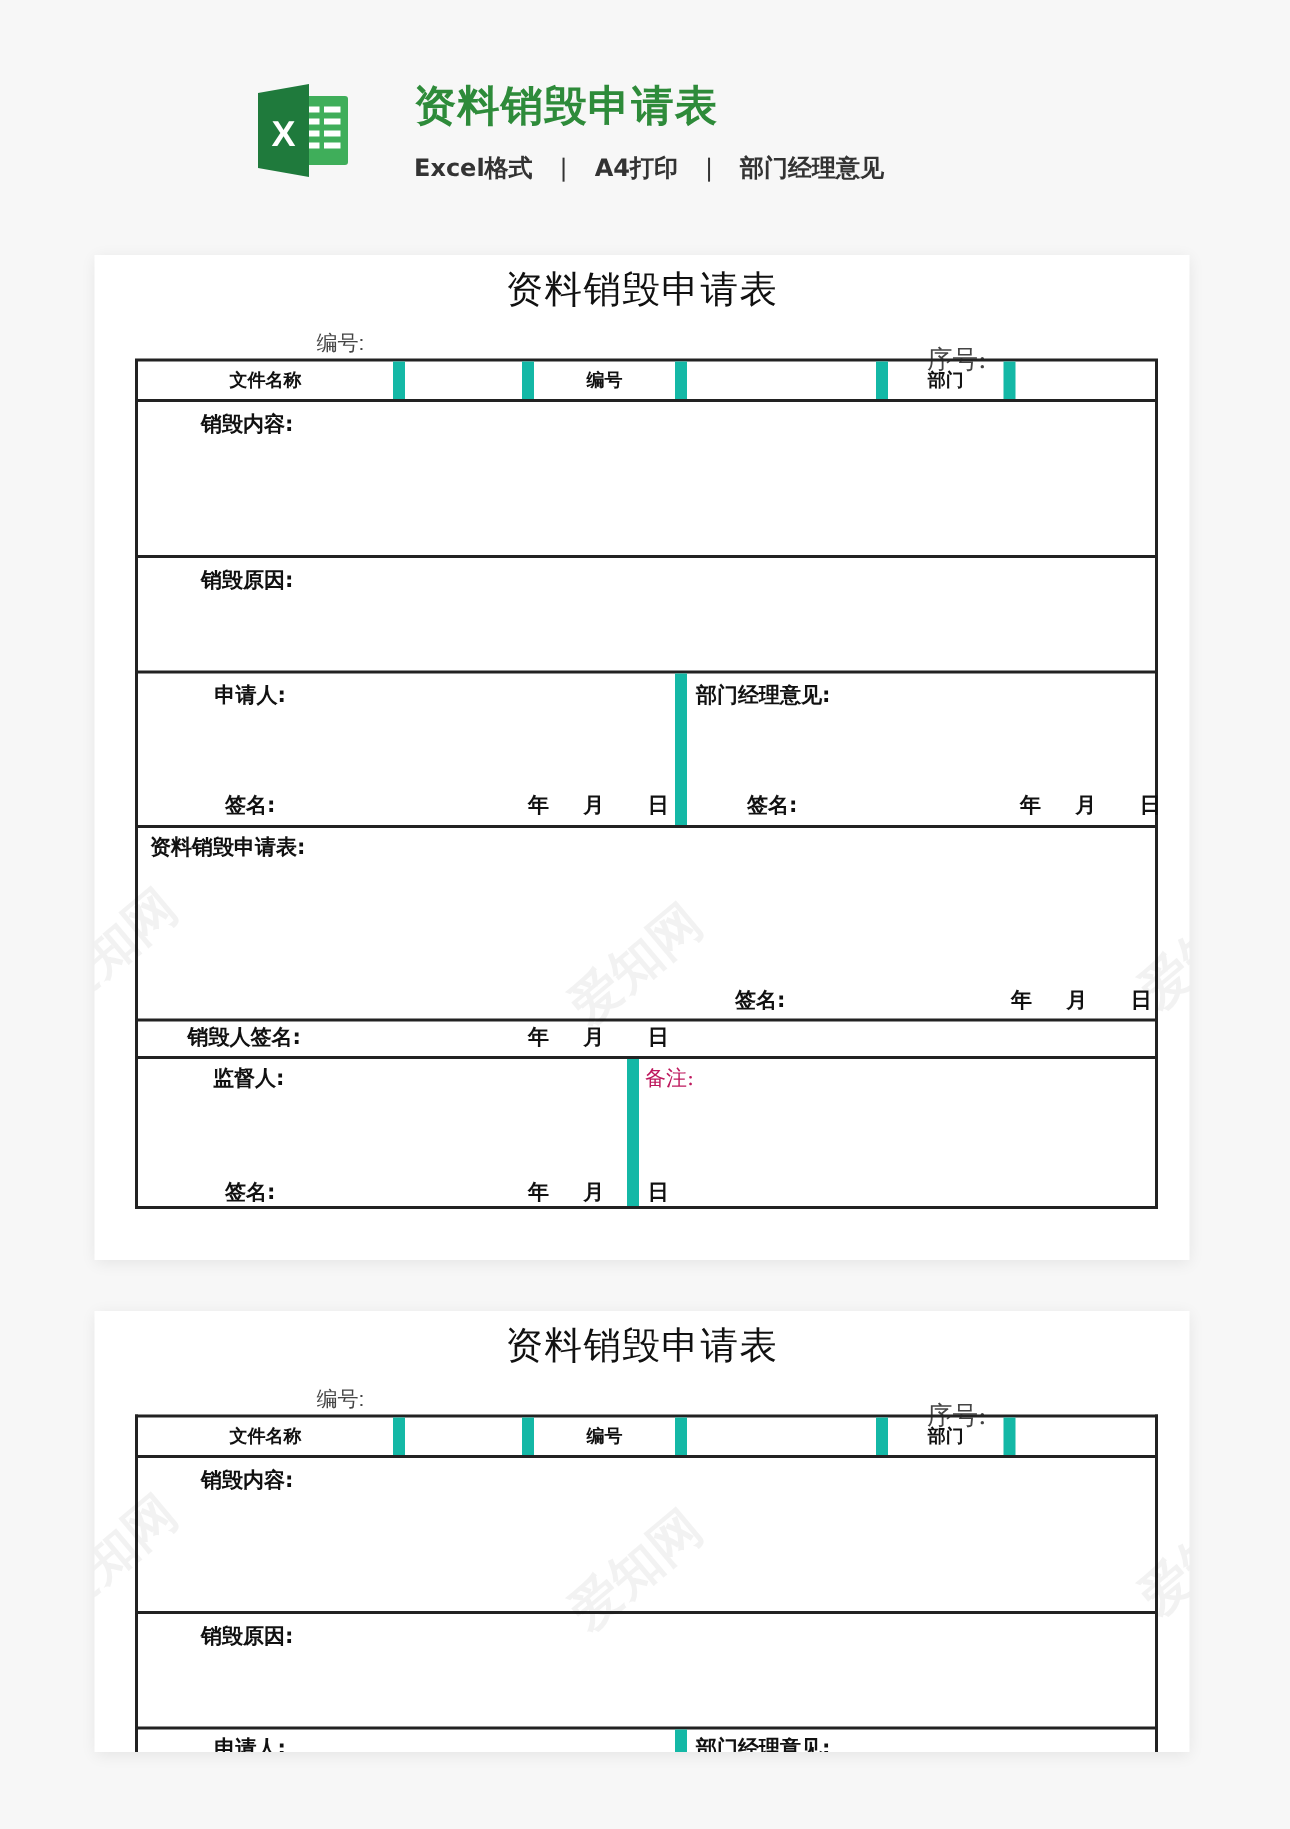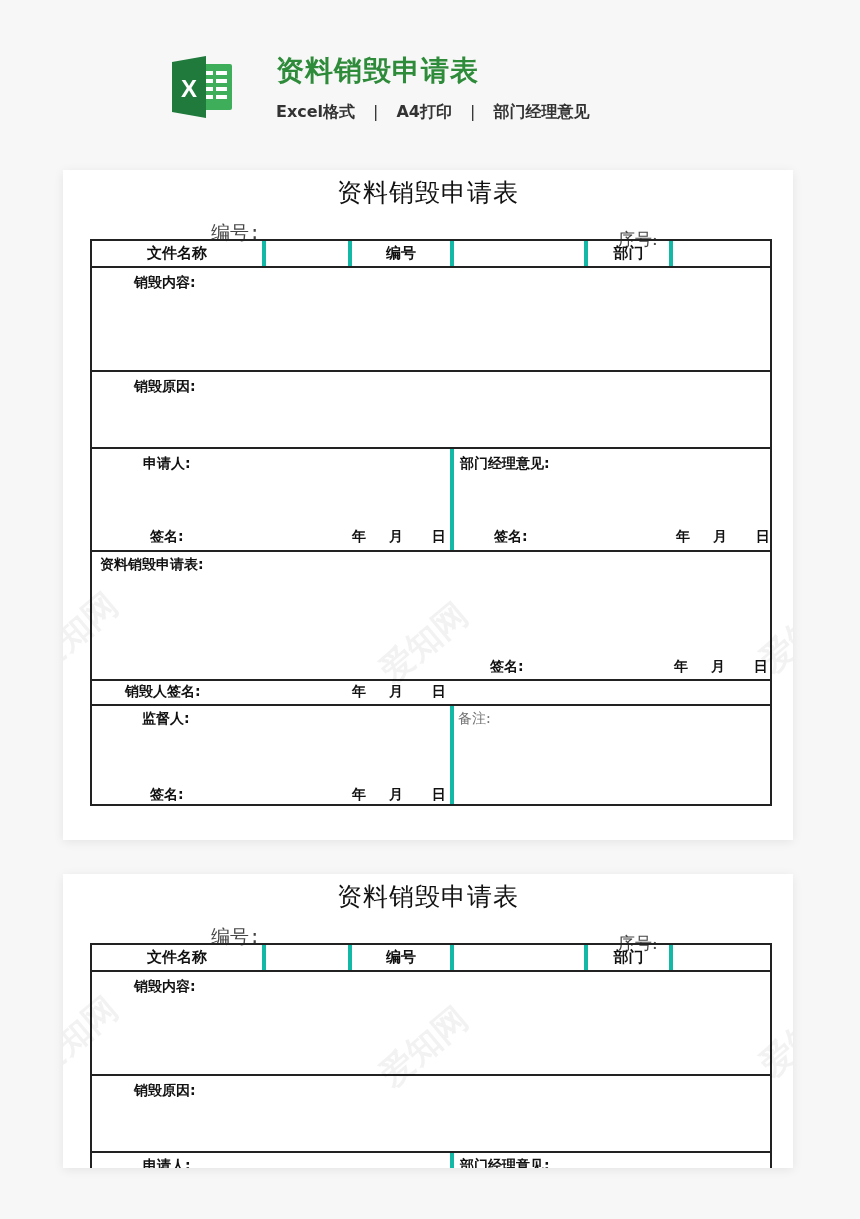--- a/index.html
+++ b/index.html
@@ -10,33 +10,33 @@
   .logo { position: absolute; left: 170px; top: 56px; width: 64px; height: 62px; }
   .header-title { position: absolute; left: 276px; top: 52px; font-size: 28px; font-weight: bold; color: #2e8b3a; letter-spacing: 1px; }
   .header-meta { position: absolute; left: 276px; top: 102px; font-size: 16px; font-weight: bold; color: #333; display: flex; gap: 0; white-space: nowrap; }
   .header-meta .sep { margin: 0 18px; font-weight: normal; color: #333; }
 
   .page { position: absolute; left: 63px; width: 730px; background: #fff; box-shadow: 0 2px 10px rgba(0,0,0,0.08); overflow: hidden; }
   .page1 { top: 170px; height: 670px; }
   .page2 { top: 874px; height: 294px; }
 
   .doc-title { position: absolute; left: 0; width: 730px; top: 6px; text-align: center; font-size: 25px; font-family: "DejaVu Sans", sans-serif; color: #111; letter-spacing: 1px; }
-  .meta-left { position: absolute; left: 148px; top: 50px; font-size: 19px; color: #444; font-family: Liberation Mono, monospace; }
+  .meta-left { position: absolute; left: 148px; top: 50px; font-size: 14px; color: #444; font-family: Liberation Sans, sans-serif; }
   .meta-right { position: absolute; left: 555px; top: 47px; font-size: 17px; color: #444; font-family: "DejaVu Serif", serif; margin-top: 11px; }
 
   .form { position: absolute; left: 27px; top: 69px; width: 682px; border: 2px solid #222; }
   .row { position: relative; border-top: 2px solid #222; display: flex; }
   .row:first-child { border-top: none; }
-  .cell { position: relative; border-left: 4px solid #14b8a6; font-size: 14px; font-weight: bold; }
+  .cell { position: relative; border-left: 8px solid #14b8a6; font-size: 14px; font-weight: bold; }
   .cell:first-child { border-left: none; }
   .hdr-row { height: 25px; }
-  .hdr-row .cell { display: flex; align-items: center; justify-content: center; font-size: 15px; }
+  .hdr-row .cell { display: flex; align-items: center; justify-content: center; font-size: 12px; }
 
   .lbl { position: absolute; font-size: 14px; font-weight: bold; white-space: nowrap; }
-  .lbl-light { font-weight: normal; color: #737373; font-family: "DejaVu Serif", serif; }
+  .lbl-light { font-weight: normal; color: #be185d; font-family: "DejaVu Serif", serif; }
   .date { position: absolute; font-size: 14px; font-weight: bold; white-space: nowrap; }
   .date span { display: inline-block; }
 
   .wm { position: absolute; font-size: 34px; color: rgba(0,0,0,0.05); transform: rotate(-40deg); white-space: nowrap; pointer-events: none; font-weight: bold; }
 </style>
 </head>
 <body>
 
 <div class="header">
   <svg class="logo" viewBox="0 0 64 62">
@@ -130,21 +130,21 @@
         <span class="lbl" style="left:33px;top:2px">销毁人签名:</span>
         <span class="date" style="left:260px;top:2px">
           <span>年</span>
           <span style="margin-left:18px">月</span>
           <span style="margin-left:24px">日</span>
         </span>
       </div>
     </div>
 
     <div class="row" style="height:100px">
-      <div class="cell" style="width:358px">
+      <div class="cell" style="width:326px">
         <span class="lbl" style="left:50px;top:4px">监督人:</span>
         <span class="lbl" style="left:58px;top:80px">签名:</span>
         <span class="date" style="left:260px;top:80px">
           <span>年</span>
           <span style="margin-left:18px">月</span>
           <span style="margin-left:24px">日</span>
         </span>
       </div>
       <div class="cell" style="flex:1">
         <span class="lbl lbl-light" style="left:4px;top:4px">备注:</span>

